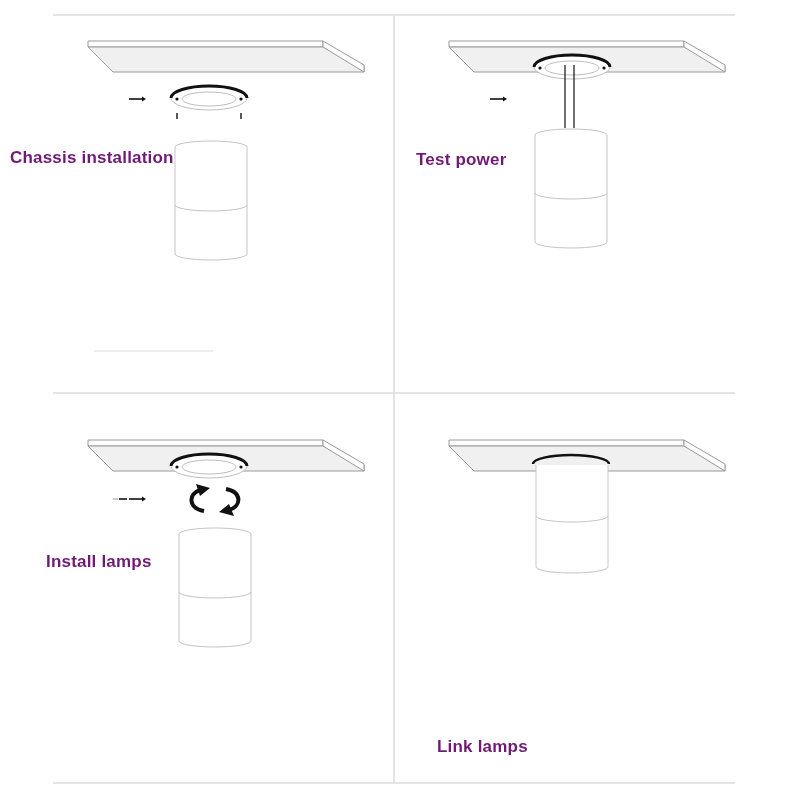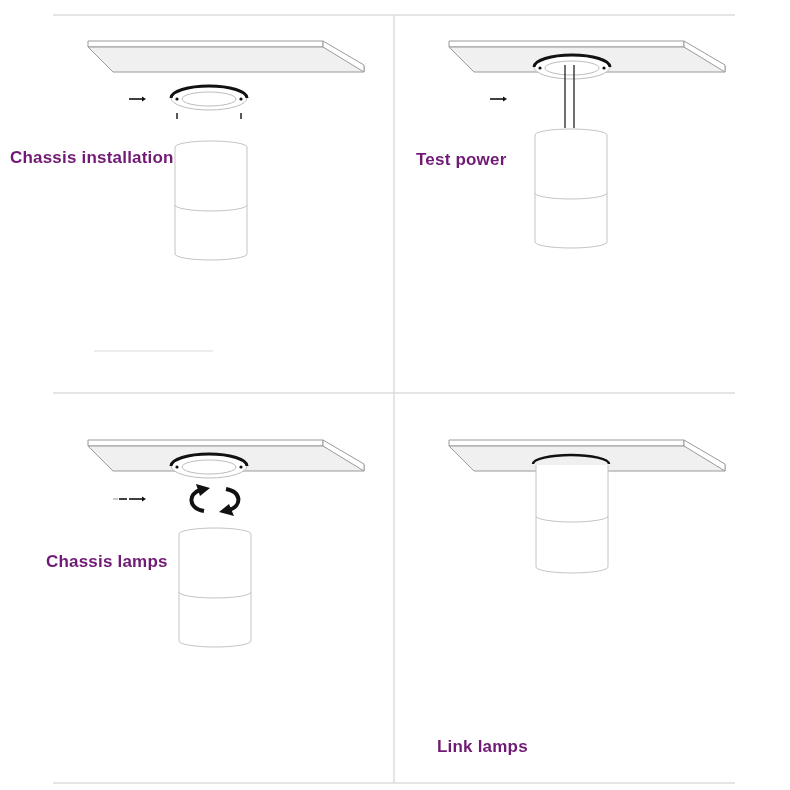--- a/index.html
+++ b/index.html
@@ -101,15 +101,15 @@
       <path d="M 533 464 A 38 9 0 0 1 609 464" fill="none" stroke="#111" stroke-width="2.5"></path>
       <g>
         <path d="M 536 465 L 536 567 A 36 6 0 0 0 608 567 L 608 465" fill="#ffffff" stroke="#c4c4c4" stroke-width="1"></path>
         <path d="M 536 516 A 36 6 0 0 0 608 516" fill="none" stroke="#c4c4c4" stroke-width="1"></path>
       </g>
     </g>
   </svg>
 
   <div class="label" style="left:10px; top:120px;">Chassis installation</div>
   <div class="label" style="left:416px; top:122px;">Test power</div>
-  <div class="label" style="left:46px; top:524px;">Chassis lamps</div>
+  <div class="label" style="left:46px; top:524px;">Install lamps</div>
   <div class="label" style="left:437px; top:709px;">Link lamps</div>
 </div>
 
 </body></html>

